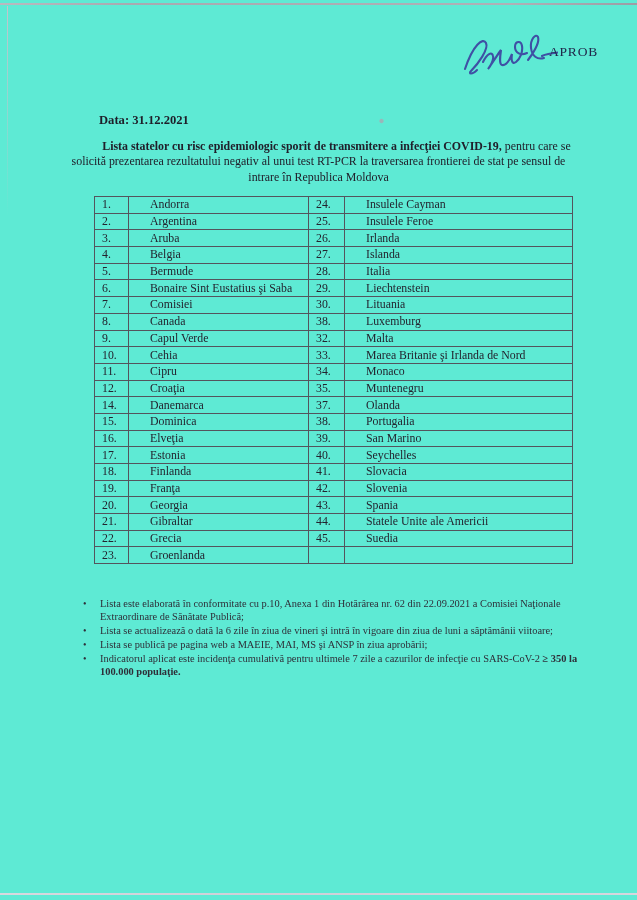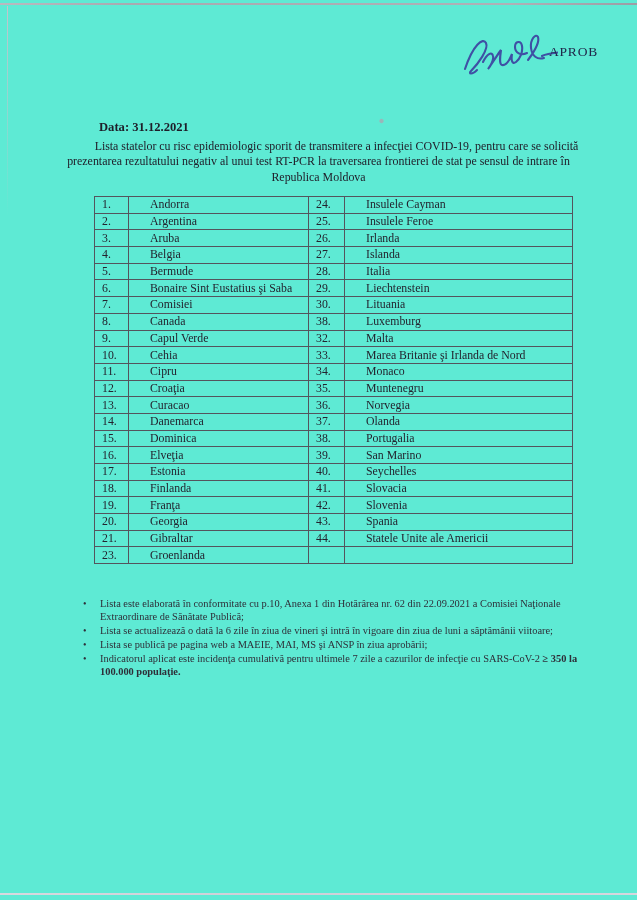--- a/index.html
+++ b/index.html
@@ -17,25 +17,25 @@
   .edge-left{position:absolute;top:6px;left:7px;width:1px;height:210px;background:linear-gradient(#c4c4cb,rgba(240,240,243,0));}
   .edge-bottom{position:absolute;bottom:5px;left:0;right:0;height:2px;background:linear-gradient(90deg,#d8d8de,#cfcfd7 40%,#d6d6dd);}
   .speck{position:absolute;left:379px;top:118px;width:5px;height:6px;border-radius:50%;
     background:radial-gradient(circle,#a9a9b2 0 40%,rgba(255,255,255,0) 70%);opacity:.8;}
 
   
   .signature{position:absolute;left:458px;top:33px;width:100px;height:48px;}
   .approb-label{position:absolute;left:549px;top:44px;font-size:13.5px;letter-spacing:.8px;color:#20274a;}
   .approver{position:absolute;top:68px;right:8px;text-align:right;font-size:12px;line-height:14.6px;color:#2b2b36;}
 
-  .date-line{position:absolute;left:99px;top:120px;font-size:12.6px;font-weight:bold;color:#1e1e29;}
+  .date-line{position:absolute;left:99px;top:113px;font-size:12.6px;font-weight:bold;color:#1e1e29;}
 
   .doc-title{position:absolute;left:57px;top:139px;width:523px;text-align:center;
     font-size:11.9px;line-height:15.4px;color:#20202b;}
-  .doc-title .t-bold{font-weight:normal;padding-left:36px;}
+  .doc-title .t-bold{font-weight:bold;padding-left:36px;}
 
   
   table.country-table{position:absolute;left:94px;top:196px;width:478px;border-collapse:collapse;table-layout:fixed;}
   .country-table td{
     border:1px solid #54545d;
     height:15.7px;
     font-size:11.8px;
     line-height:13px;
     padding:0 2px 0 7px;
     vertical-align:middle;
@@ -159,26 +159,20 @@
     <td class="country">Monaco</td>
   </tr>
 
   <tr>
     <td class="num">12.</td>
     <td class="country">Croaţia</td>
     <td class="num">35.</td>
     <td class="country">Muntenegru</td>
   </tr>
 
-  <tr>
-    <td class="num">13.</td>
-    <td class="country">Curacao</td>
-    <td class="num">36.</td>
-    <td class="country">Norvegia</td>
-  </tr>
 
   <tr>
     <td class="num">14.</td>
     <td class="country">Danemarca</td>
     <td class="num">37.</td>
     <td class="country">Olanda</td>
   </tr>
 
   <tr>
     <td class="num">15.</td>
@@ -222,20 +216,26 @@
     <td class="country">Spania</td>
   </tr>
 
   <tr>
     <td class="num">21.</td>
     <td class="country">Gibraltar</td>
     <td class="num">44.</td>
     <td class="country">Statele Unite ale Americii</td>
   </tr>
 
+  <tr>
+    <td class="num">22.</td>
+    <td class="country">Grecia</td>
+    <td class="num">45.</td>
+    <td class="country">Suedia</td>
+  </tr>
 
   <tr>
     <td class="num">23.</td>
     <td class="country">Groenlanda</td>
     <td class="num"></td>
     <td class="country"></td>
   </tr>
 </tbody>
   </table>
 

